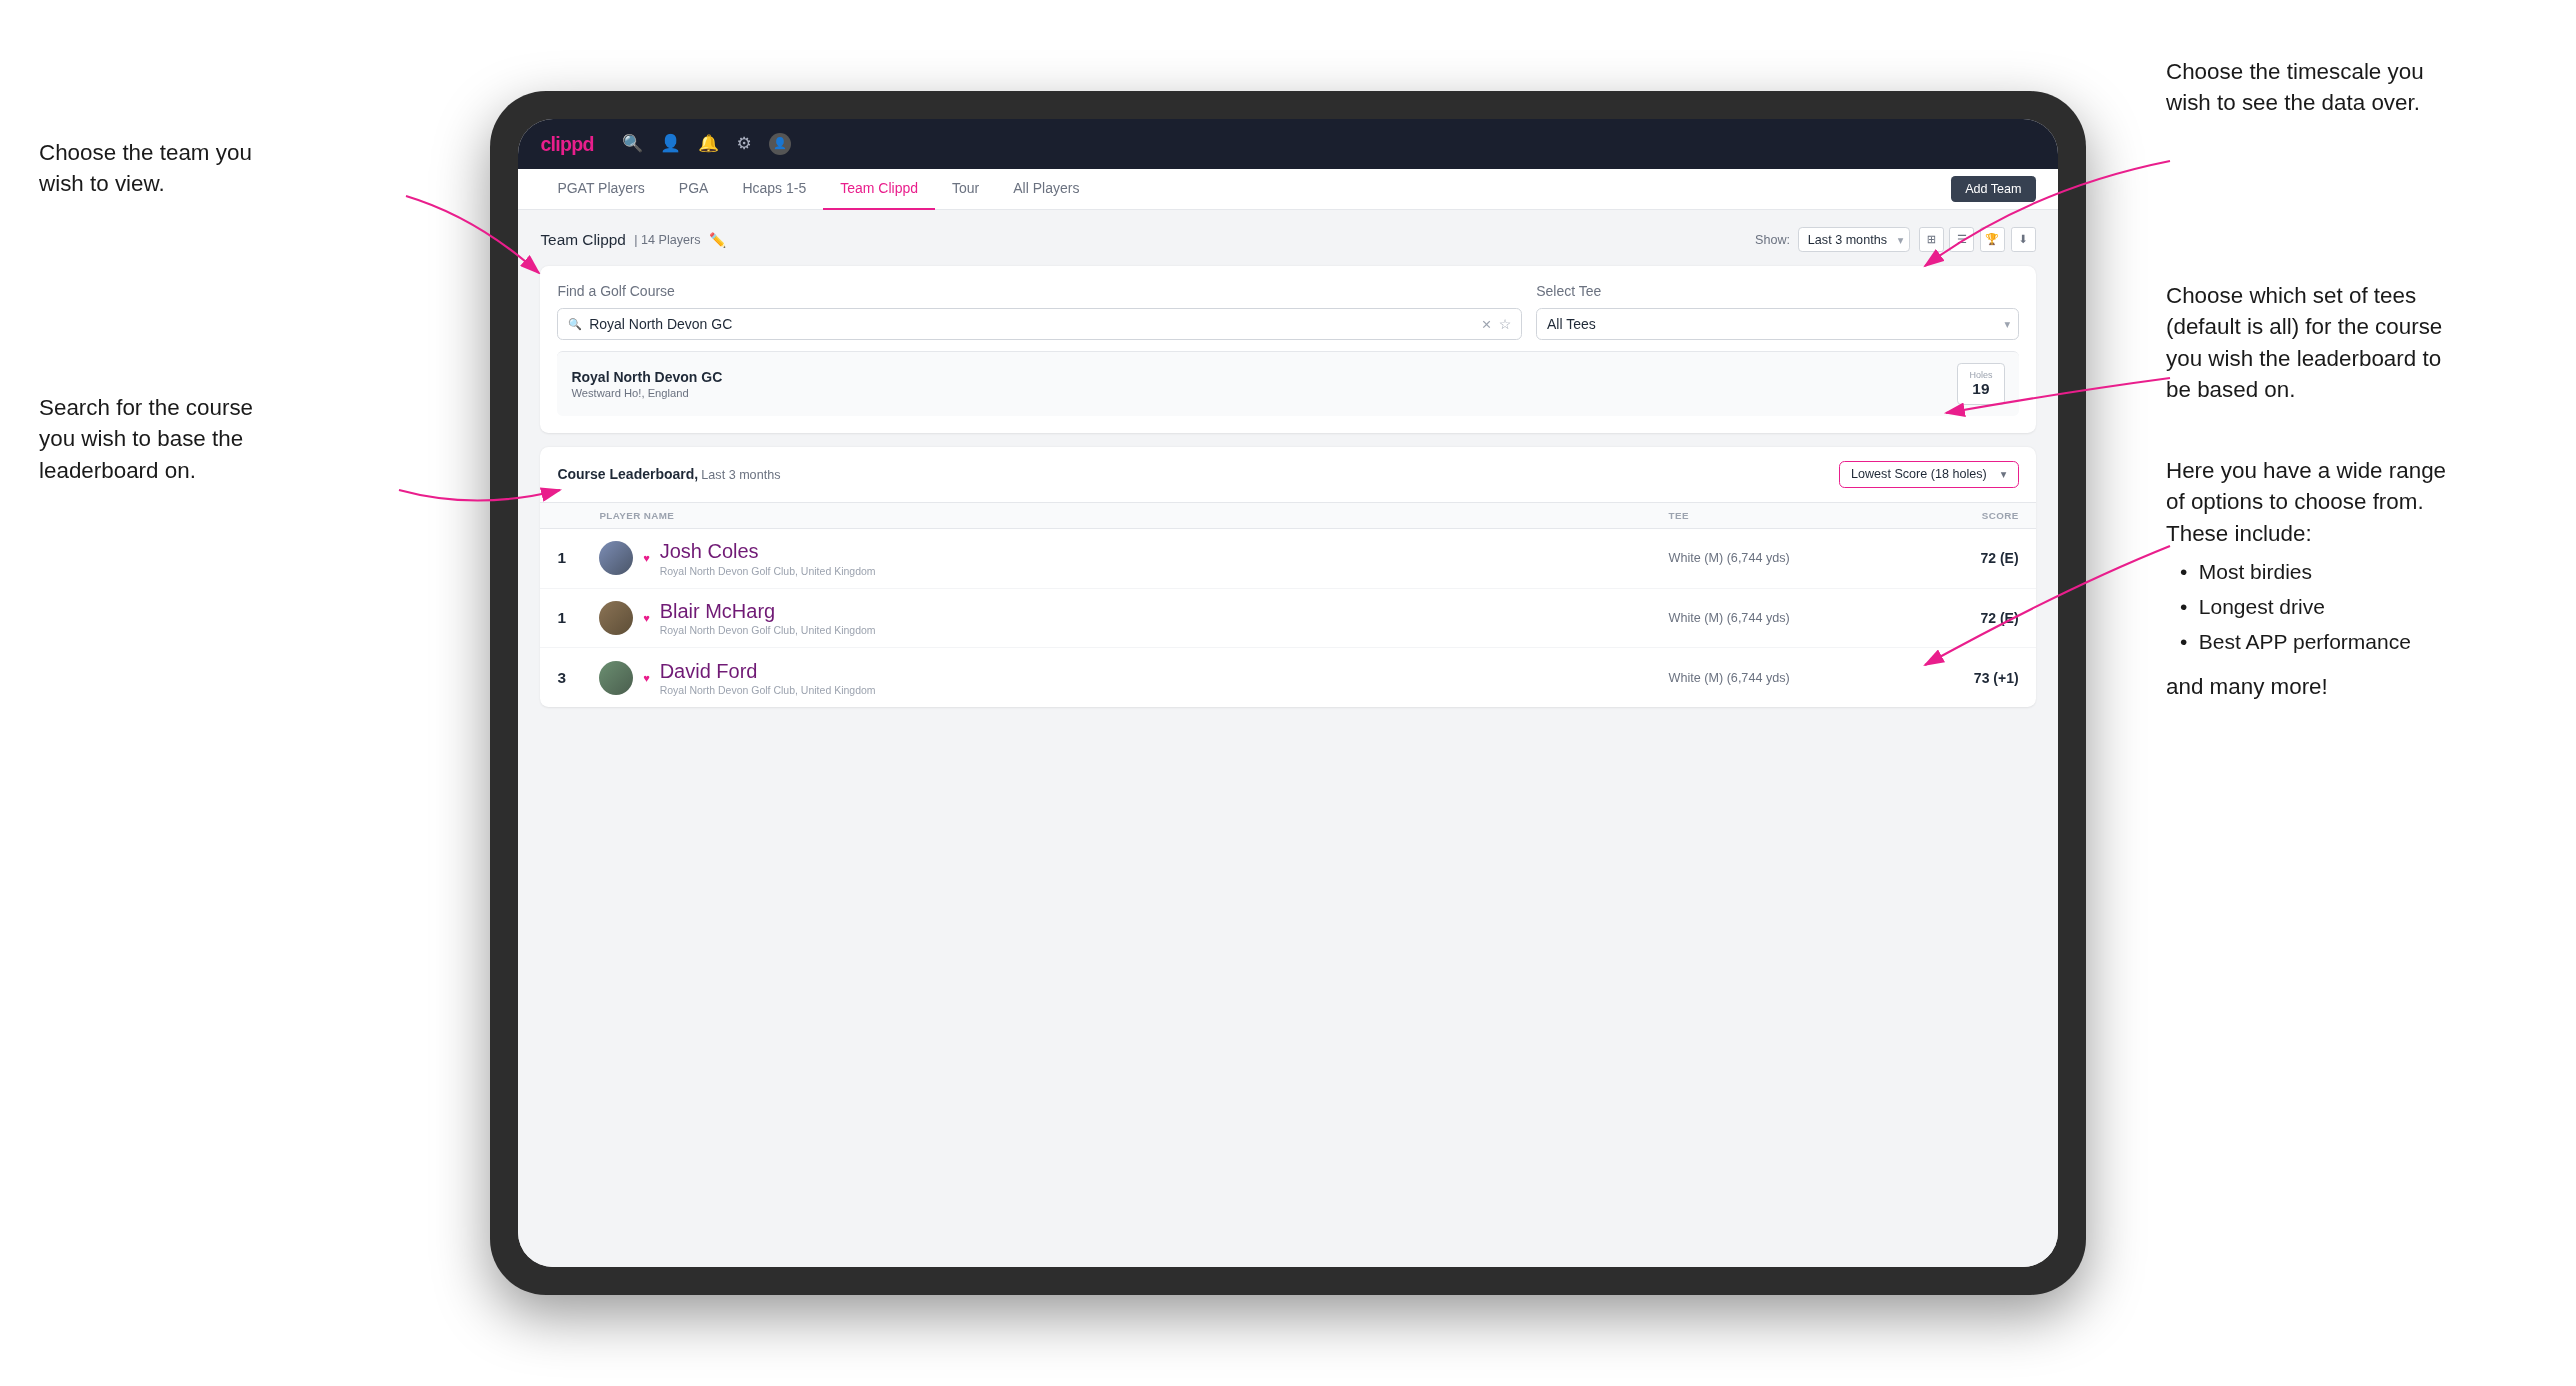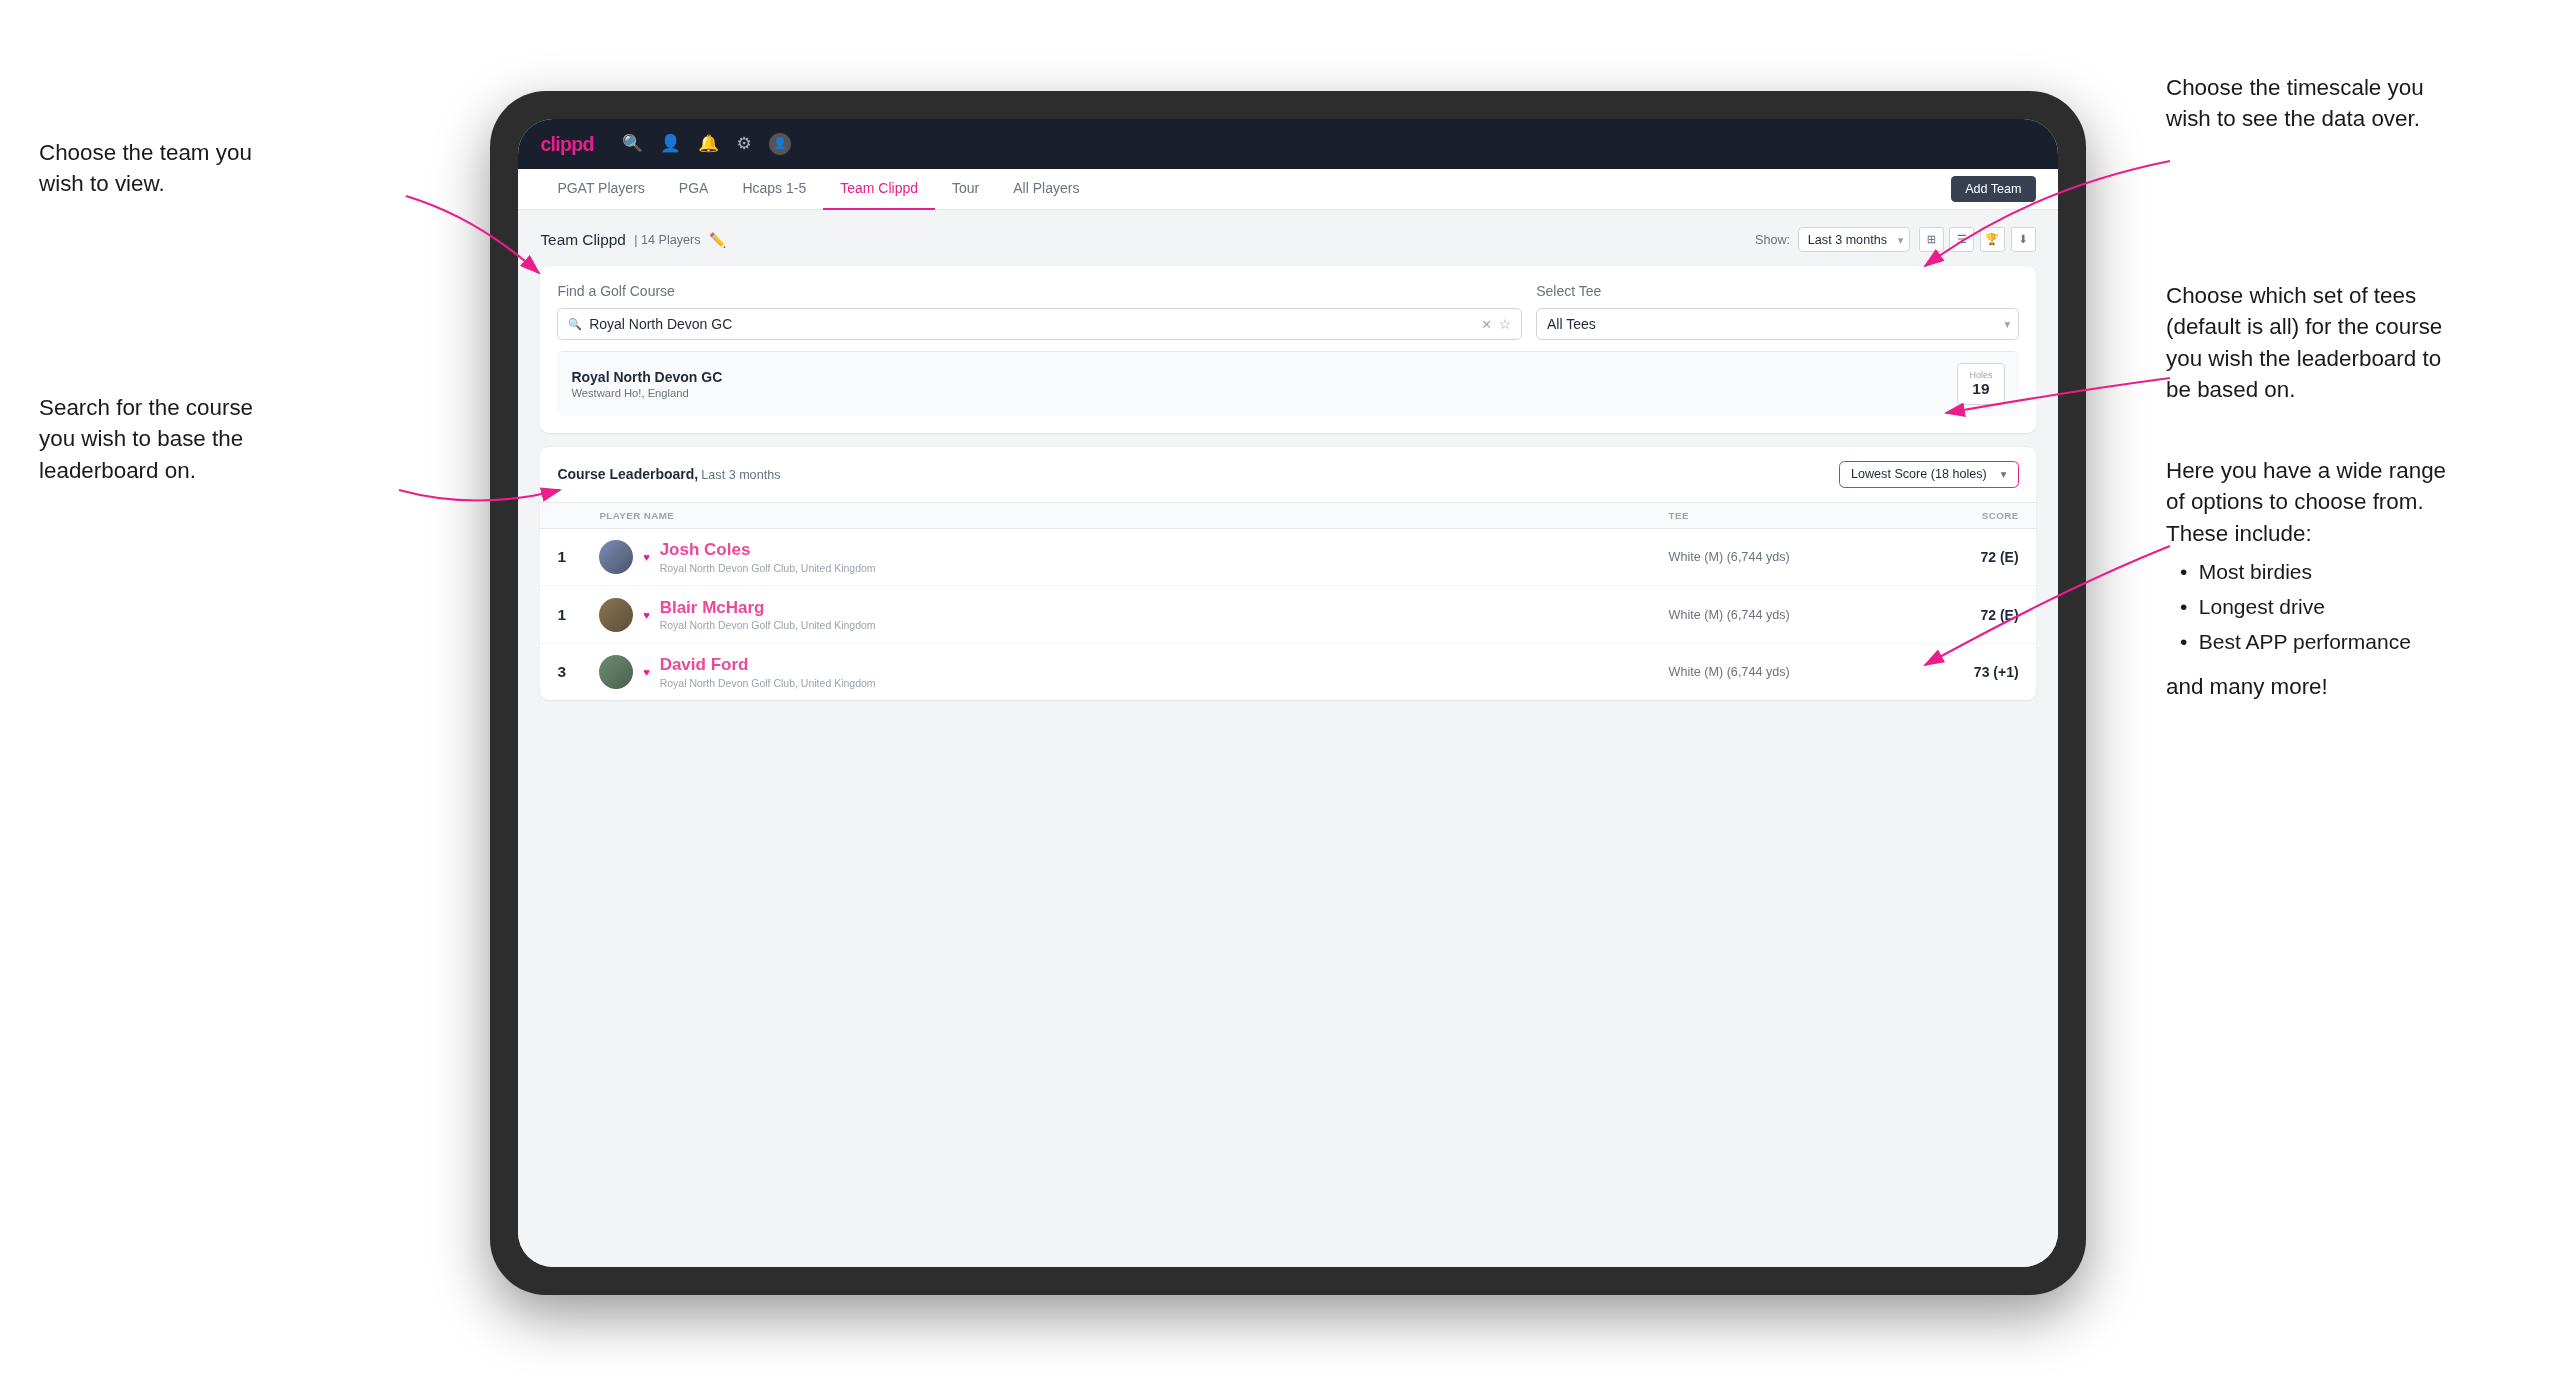--- a/index.html
+++ b/index.html
@@ -441,23 +441,23 @@
       overflow: hidden;
       position: relative;
     }
 
     .heart-icon {
       color: #e91e8c;
       font-size: 11.2px;
     }
 
     .player-details h4 {
-      font-size: 17px;
-      font-weight: 700;
-      color: #ec4899;
+      font-size: 20px;
+      font-weight: 400;
+      color: #701a75;
     }
 
     .player-details p {
       font-size: 10.5px;
       color: #9ca3af;
       margin-top: 1.4px;
     }
 
     .player-tee {
       font-size: 12.6px;
@@ -677,21 +677,21 @@
   <span style="white-space:pre-line;font-size:22.4px;">Choose the team you
 wish to view.</span>
 </div>
 
 <div class="annotation annotation-search" style="top:392px;left:39px;width:343px;">
   <span style="white-space:pre-line;font-size:22.4px;">Search for the course
 you wish to base the
 leaderboard on.</span>
 </div>
 
-<div class="annotation" style="top:72px;right:39px;width:371px;text-align:left;">
+<div class="annotation" style="top:56px;right:39px;width:371px;text-align:left;">
   <span style="white-space:pre-line;font-size:22.4px;">Choose the timescale you
 wish to see the data over.</span>
 </div>
 
 <div class="annotation" style="top:280px;right:39px;width:371px;text-align:left;">
   <span style="white-space:pre-line;font-size:22.4px;">Choose which set of tees
 (default is all) for the course
 you wish the leaderboard to
 be based on.</span>
 </div>

